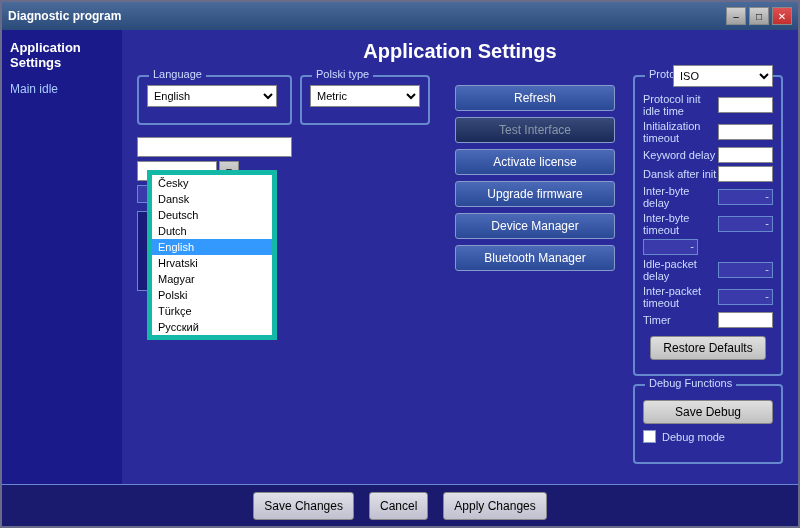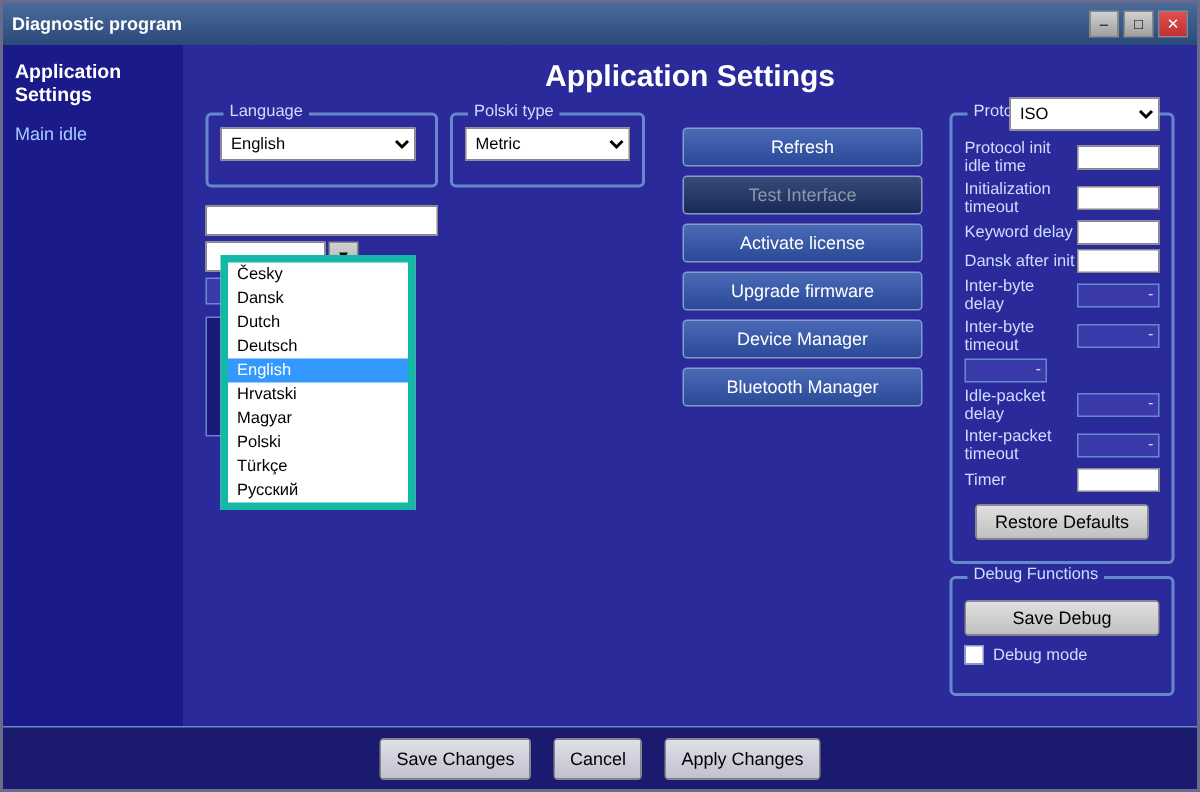--- a/index.html
+++ b/index.html
@@ -330,22 +330,22 @@
 
             <div class="panel" style="width:155px; min-height:50px; position:relative;">
               <span class="panel-title">Language</span>
               <select class="lang-select">
                 <option>English</option>
               </select>
               
               <div class="lang-dropdown-open">
                 <div>Česky</div>
                 <div>Dansk</div>
+                <div>Deutsch</div>
                 <div>Dutch</div>
-                <div>Deutsch</div>
                 <div class="selected">English</div>
                 <div>Hrvatski</div>
                 <div>Magyar</div>
                 <div>Polski</div>
                 <div>Türkçe</div>
                 <div>Русский</div>
               </div>
             </div>
 
             <div class="panel" style="width:130px; min-height:50px;">

